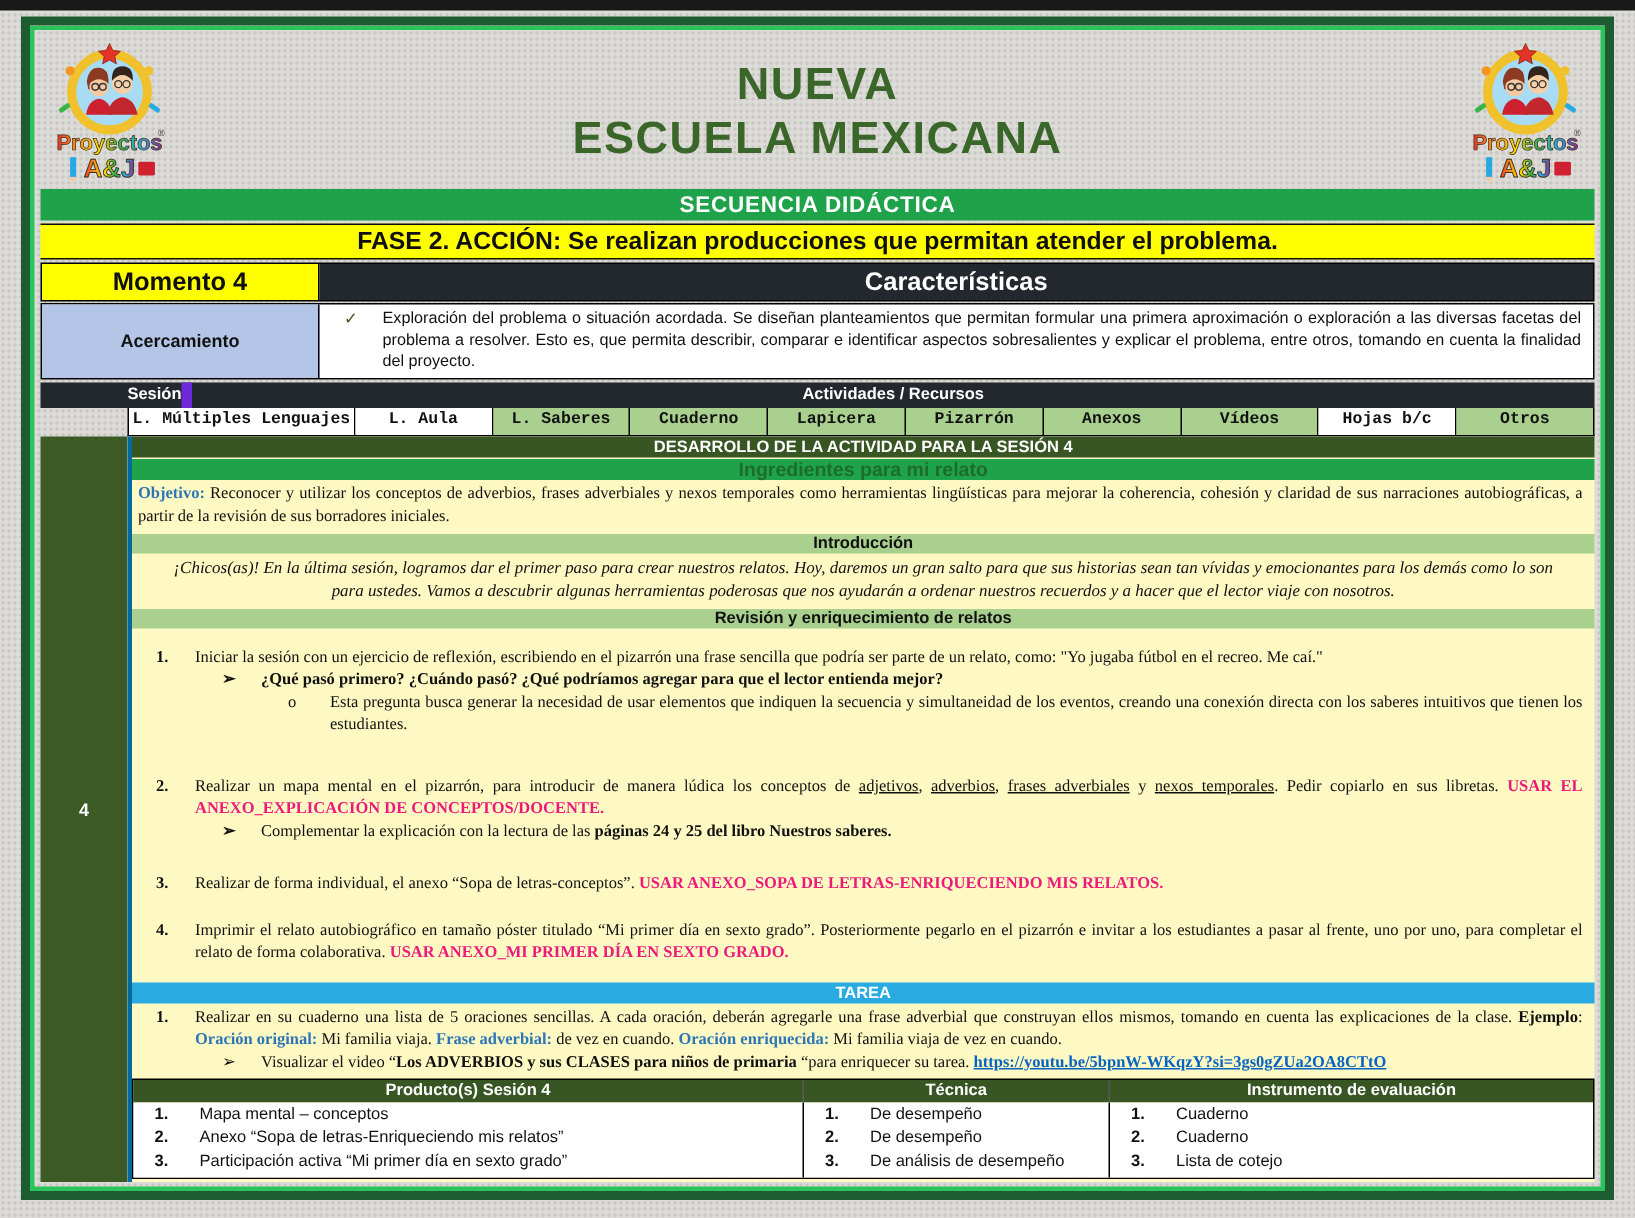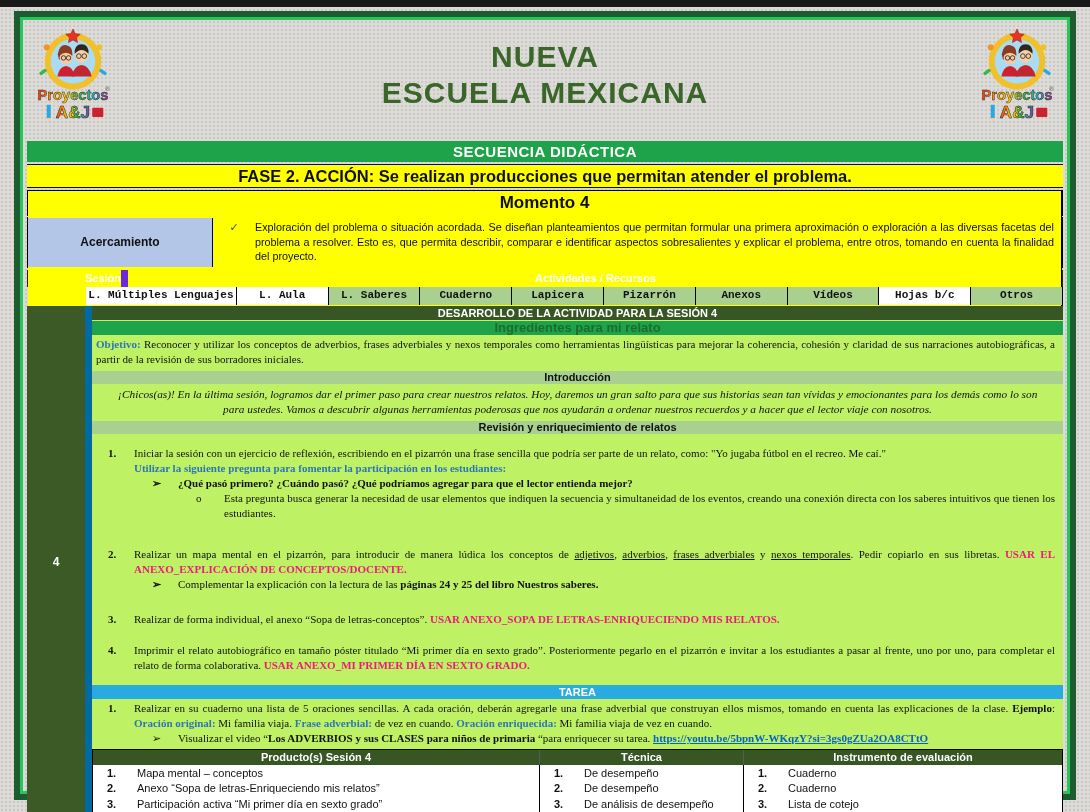--- a/index.html
+++ b/index.html
@@ -28,24 +28,24 @@
 
   
   .header{display:flex;align-items:flex-start;height:97px;margin-top:2px;}
   .logo{width:92px;height:97px;flex:0 0 92px;}
   .titles{flex:1;text-align:center;color:#3a6629;font-weight:bold;padding-top:12px;}
   .title-l1{font-size:30px;letter-spacing:1px;line-height:34px;}
   .title-l2{font-size:30px;letter-spacing:1px;line-height:38px;}
 
   
   .bar{text-align:center;font-weight:bold;}
-  .bar-sec{height:21px;line-height:21px;background:#1fa34a;color:#fff;font-size:15px;letter-spacing:.5px;margin-top:16px;}
+  .bar-sec{height:21px;line-height:21px;background:#1fa34a;color:#fff;font-size:15px;letter-spacing:.5px;margin-top:1px;}
   .bar-fase{height:22px;line-height:22px;background:#ffff00;color:#101010;font-size:16.5px;margin-top:2px;border:1px solid #0c0c0c;border-left:none;border-right:none;}
 
-  .momento-row{display:flex;height:24px;margin-top:2px;border:1px solid #000;flex-direction:column;}
+  .momento-row{display:flex;height:24px;margin-top:2px;border:1px solid #000;}
   .momento-cell{flex:0 0 184px;background:#ffff00;color:#101010;font-weight:bold;font-size:17px;line-height:24px;text-align:center;border-right:1px solid #000;}
   .caract-cell{flex:1;background:#23272e;color:#fff;font-weight:bold;font-size:17px;line-height:24px;text-align:center;}
 
   .acerca-row{display:flex;margin-top:1px;border:1px solid #000;background:#fff;}
   .acerca-cell{flex:0 0 184px;background:#b4c6e7;border-right:1px solid #000;display:flex;align-items:center;justify-content:center;font-weight:bold;font-size:12px;color:#111;}
   .acerca-desc{flex:1;display:flex;padding:2px 8px 3px 0;}
   .check-col{flex:0 0 42px;text-align:center;color:#375623;font-size:11px;padding-top:1px;}
   .acerca-text{flex:1;font-size:10.8px;line-height:14.6px;text-align:justify;color:#111;}
 
   .sesion-row{display:flex;height:17px;background:#23272e;color:#fff;font-weight:bold;font-size:11px;margin-top:2px;}
@@ -54,21 +54,21 @@
 
   .recursos-row{display:flex;height:18px;margin-left:58px;border:1px solid #000;border-top:none;font-family:Liberation Mono, monospace;}
   .rec{flex:1;background:#a9d08e;border-right:1px solid #000;font-weight:bold;font-size:11px;line-height:17px;text-align:center;color:#111;overflow:hidden;white-space:nowrap;}
   .rec:last-child{border-right:none;}
   .rec.w{background:#fff;}
   .rec.wide{flex:1.65;}
 
   
   .main-row{display:flex;align-items:stretch;}
   .left-col{flex:0 0 58px;background:#3c5a26;display:flex;align-items:center;justify-content:center;color:#fff;font-weight:bold;font-size:12px;}
-  .content{flex:1;background:#bef264;border-left:7px solid #0369a1;padding-bottom:2px;}
+  .content{flex:1;background:#fef9c3;border-left:3px solid #0369a1;padding-bottom:2px;}
 
   .bar-des{height:14px;line-height:14px;background:#375623;color:#fff;font-size:11px;}
   .bar-ing{height:14px;line-height:14px;background:#1fa34a;color:#1d6b2d;font-size:13px;margin-top:1px;}
   .bar-light{height:13px;line-height:13px;background:#a9d08e;color:#111;font-size:11px;margin:1px 0;}
   .bar-tarea{height:14px;line-height:14px;background:#29abe2;color:#fff;font-size:11px;margin-top:12px;}
 
   .p{font-size:11px;line-height:15px;color:#111;font-family:Liberation Serif, serif;}
   .p-objetivo{padding:2px 8px 3px 4px;text-align:justify;}
   .p-intro{padding:2px 16px 3px;text-align:center;font-style:italic;font-size:11.3px;}
 
@@ -211,21 +211,20 @@
 
         <div class="bar bar-light">Introducción</div>
         <div class="p p-intro">¡Chicos(as)! En la última sesión, logramos dar el primer paso para crear nuestros relatos. Hoy, daremos un gran salto para que sus historias sean tan vívidas y emocionantes para los demás como lo son para ustedes. Vamos a descubrir algunas herramientas poderosas que nos ayudarán a ordenar nuestros recuerdos y a hacer que el lector viaje con nosotros.</div>
         <div class="bar bar-light">Revisión y enriquecimiento de relatos</div>
 
         <div class="act">
           <div class="p act-line">
             <div class="act-n">1.</div>
             <div class="act-t">
               <span>Iniciar la sesión con un ejercicio de reflexión, escribiendo en el pizarrón una frase sencilla que podría ser parte de un relato, como: "Yo jugaba fútbol en el recreo. Me caí."</span><br>
-              <span class="blue-line">Utilizar la siguiente pregunta para fomentar la participación en los estudiantes:</span>
             </div>
           </div>
           <div class="p sub1">
             <div class="blt">➢</div>
             <div class="sub1-t bold-line">¿Qué pasó primero? ¿Cuándo pasó? ¿Qué podríamos agregar para que el lector entienda mejor?</div>
           </div>
           <div class="p sub2">
             <div class="blt2">o</div>
             <div class="sub2-t">Esta pregunta busca generar la necesidad de usar elementos que indiquen la secuencia y simultaneidad de los eventos, creando una conexión directa con los saberes intuitivos que tienen los estudiantes.</div>
           </div>

